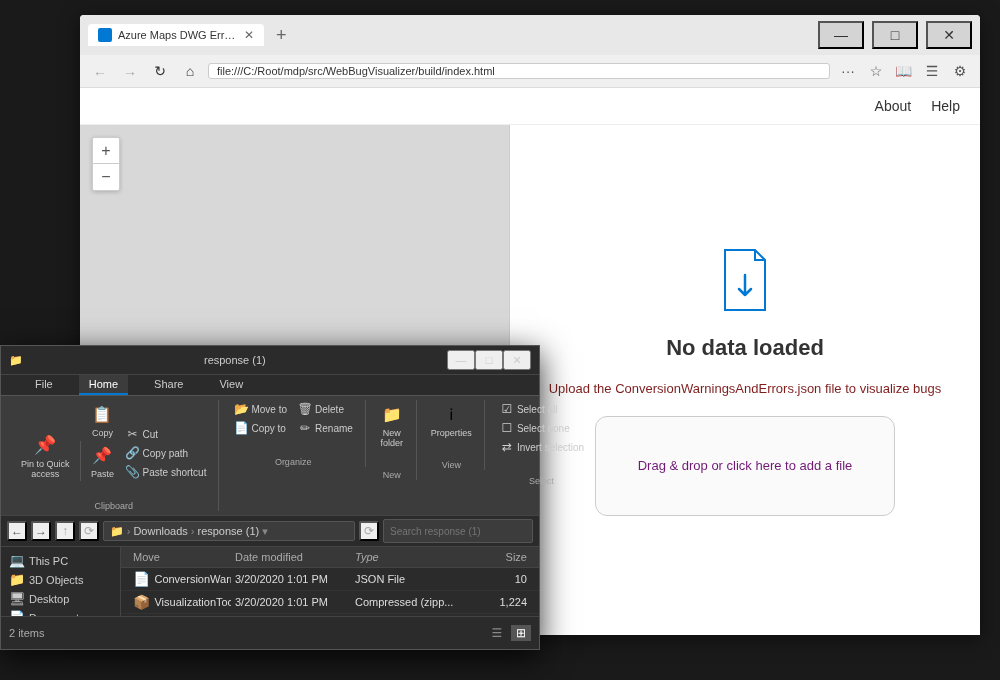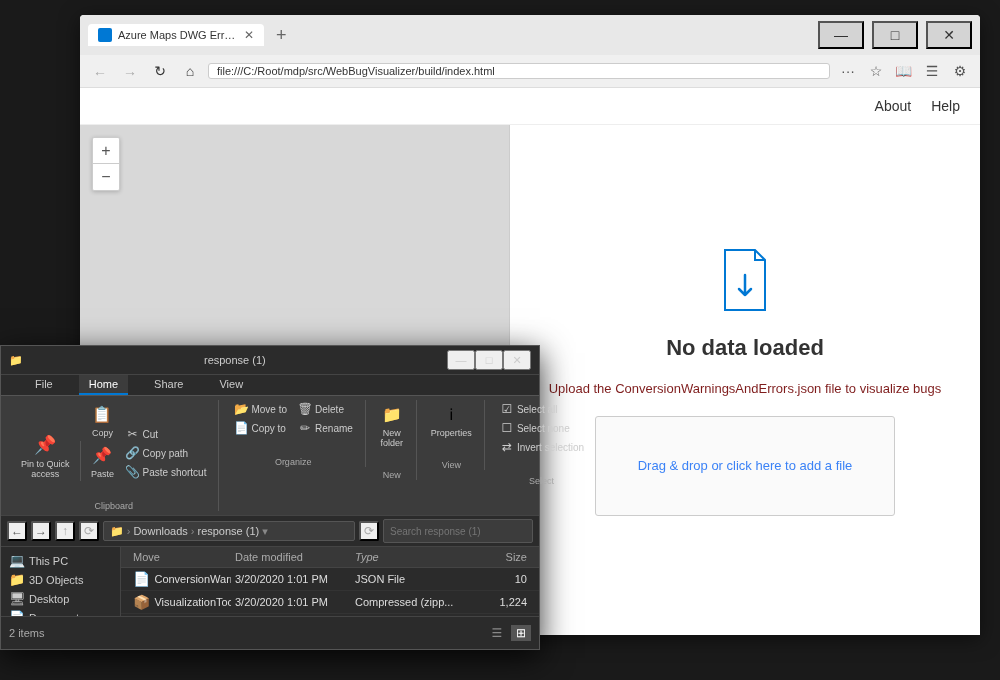--- a/index.html
+++ b/index.html
@@ -261,25 +261,25 @@
     .no-data-subtitle {
       font-size: 13px;
       color: #7f1d1d;
       text-align: right;
     }
 
     .drop-zone {
       width: 300px;
       height: 100px;
       border: 1px solid #ccc;
-      border-radius: 3px;
-      display: flex;
-      align-items: center;
-      justify-content: center;
-      color: #3b82f6;
+      border-radius: 12px;
+      display: flex;
+      align-items: center;
+      justify-content: center;
+      color: #701a75;
       font-size: 13px;
       cursor: pointer;
       background: #fafafa;
     }
 
     
     .file-explorer {
       position: absolute;
       top: 345px;
       left: 0px;

